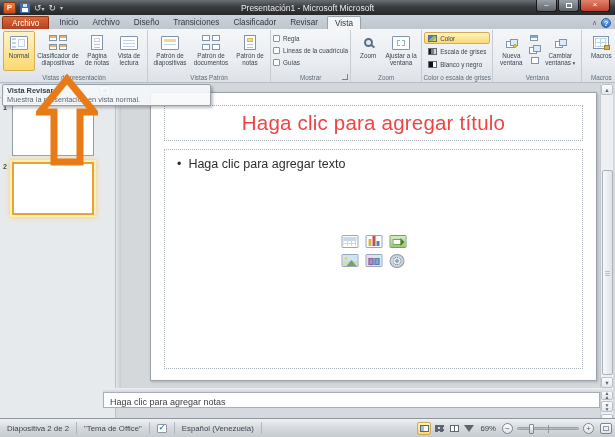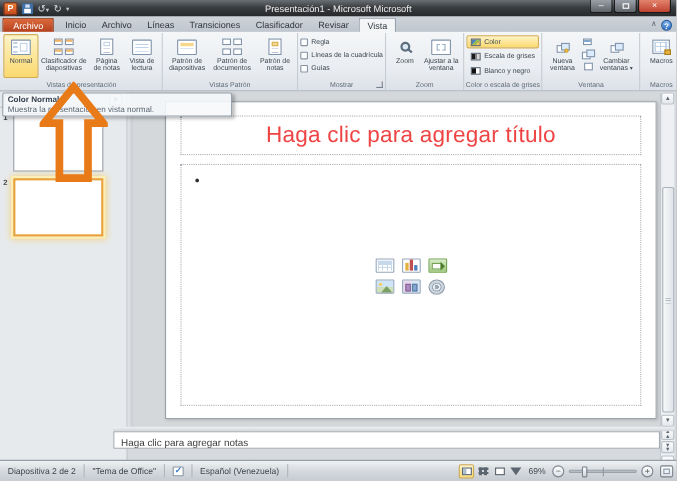--- a/index.html
+++ b/index.html
@@ -198,21 +198,21 @@
       <span class="win-btn">–</span>
       <span class="win-btn"><span class="restore-glyph"></span></span>
       <span class="win-btn close">×</span>
     </div>
   </div>
 
   <div class="tabrow">
     <span class="tab file">Archivo</span>
     <span class="tab">Inicio</span>
     <span class="tab">Archivo</span>
-    <span class="tab">Líneas</span>
+    <span class="tab">Diseño</span>
     <span class="tab">Transiciones</span>
     <span class="tab">Clasificador</span>
     <span class="tab">Revisar</span>
     <span class="tab active">Vista</span>
     <span class="tabrow-right">
       <span class="collapse-icon">∧</span>
       <span class="help-icon">?</span>
     </span>
   </div>
 
@@ -411,34 +411,35 @@
       <span class="pclose">×</span>
     </div>
     <span class="tnum" style="top:20px">1</span>
     <div class="thumb" style="top:19px"></div>
     <span class="tnum" style="top:79px">2</span>
     <div class="thumb selected" style="top:78px"></div>
   </div>
   <div class="vsplit"></div>
 
   <div class="tooltip">
-    <div class="tt-title">Color Normal</div>
+    <div class="tt-title">Vista Revisar</div>
     <div class="tt-body">Muestra la presentación en vista normal.</div>
   </div>
 
   <svg class="annotation" width="62" height="94" viewBox="0 0 62 94">
     <polygon points="31,5 58,38 44,38 44,88 18,88 18,38 4,38" fill="none" stroke="#e87b17" stroke-width="7" stroke-linejoin="miter"></polygon>
   </svg>
 
   <div class="editor">
     <div class="slide">
       <div class="ph ph-title">Haga clic para agregar título</div>
       <div class="ph ph-body">
         <div class="bullet-line">
           <span>•</span>
+          <span>Haga clic para agregar texto</span>
         </div>
         <div class="phicons">
           <span class="ci ci-table">
               <i></i>
             </span>
           <span class="ci ci-chart">
               <i></i>
               <u></u>
               <em></em>
             </span>

